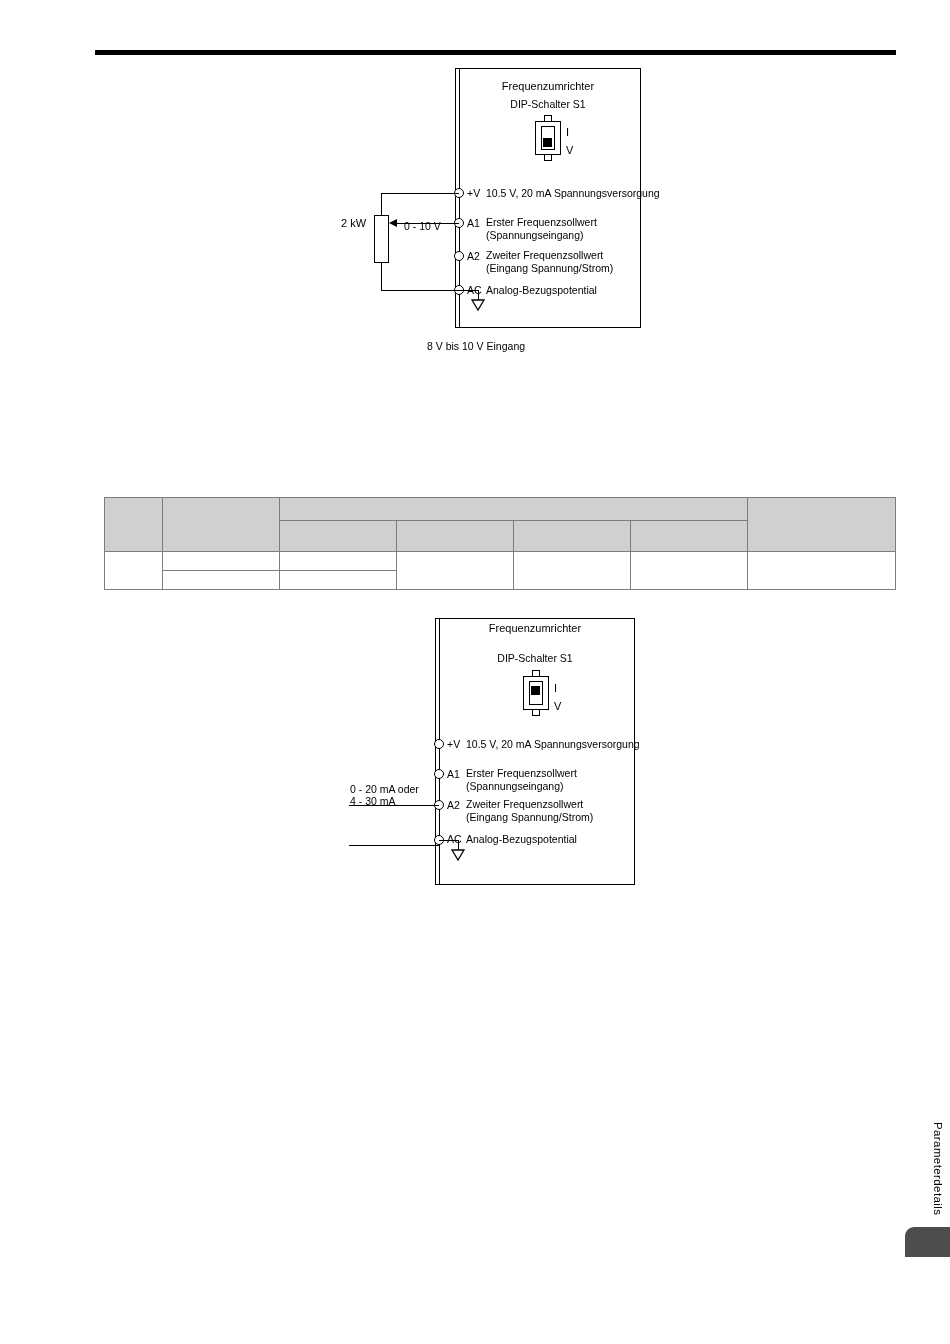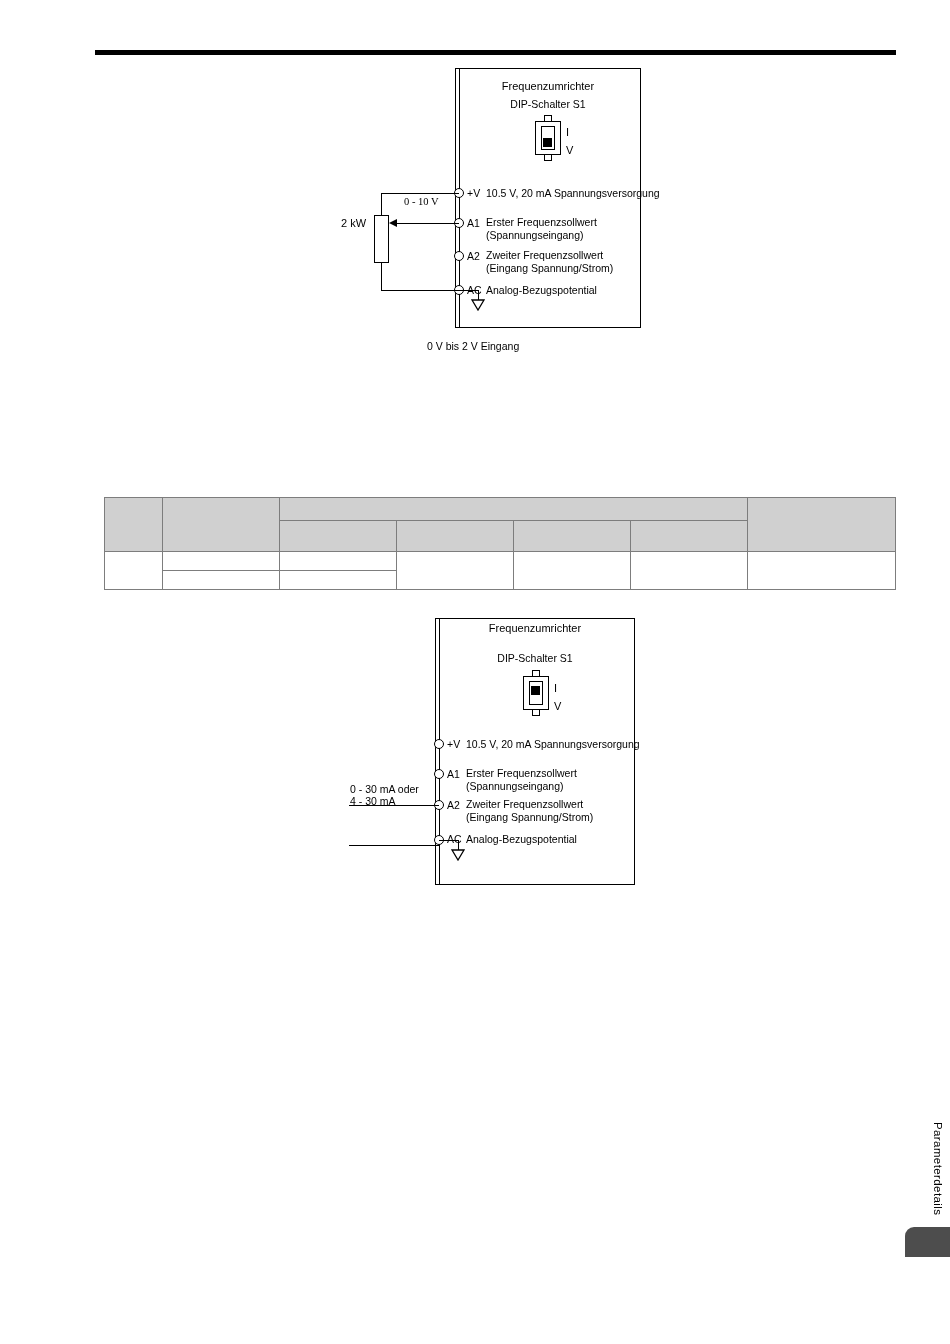--- a/index.html
+++ b/index.html
@@ -264,23 +264,23 @@
 
   <div class="wire-h" style="left:381px; top:193px; width:78px;"></div>
   <div class="wire-v" style="left:381px; top:193px; height:22px;"></div>
   <div class="pot" style="left:374px; top:215px;"></div>
   <div class="pot-label" style="left:341px; top:217px;">2 kW</div>
   <div class="wire-v" style="left:381px; top:263px; height:28px;"></div>
   <div class="wire-h" style="left:381px; top:290px; width:78px;"></div>
 
   <div class="wire-h" style="left:396px; top:223px; width:63px;"></div>
   <div class="arrow-left" style="left:389px; top:219px;"></div>
-  <div class="sig-label" style="left:404px; top:196px;font-family:Liberation Serif, serif;">0 - 10 V</div>
-
-  <div class="caption" style="left:427px; top:340px;">0 V bis 2 V Eingang</div>
+  <div class="sig-label" style="left:404px; top:220px;">0 - 10 V</div>
+
+  <div class="caption" style="left:427px; top:340px;">8 V bis 10 V Eingang</div>
 </div>
 
 <table class="param-table">
   <colgroup>
     <col style="width:58px">
     <col style="width:117px">
     <col style="width:117px">
     <col style="width:117px">
     <col style="width:117px">
     <col style="width:117px">
@@ -357,18 +357,18 @@
   <div class="wire-v" style="left:458px; top:840px; height:10px;"></div>
   <div class="ground" style="left:451px; top:849px;">
     <svg width="14" height="12" viewBox="0 0 14 12">
         <polygon points="1,1 13,1 7,11" fill="none" stroke="#000" stroke-width="1.3"></polygon>
       </svg>
   </div>
 
   <div class="wire-h" style="left:349px; top:805px; width:90px;"></div>
   <div class="wire-h" style="left:349px; top:845px; width:90px;"></div>
 
-  <div class="sig-label two-line" style="left:350px; top:783px;">0 - 30 mA oder</div>
+  <div class="sig-label two-line" style="left:350px; top:783px;">0 - 20 mA oder</div>
   <div class="sig-label two-line" style="left:350px; top:795px;">4 - 30 mA</div>
 </div>
 
 <div class="side-label">Parameterdetails</div>
 <div class="side-tab"></div>
 
 </body></html>

